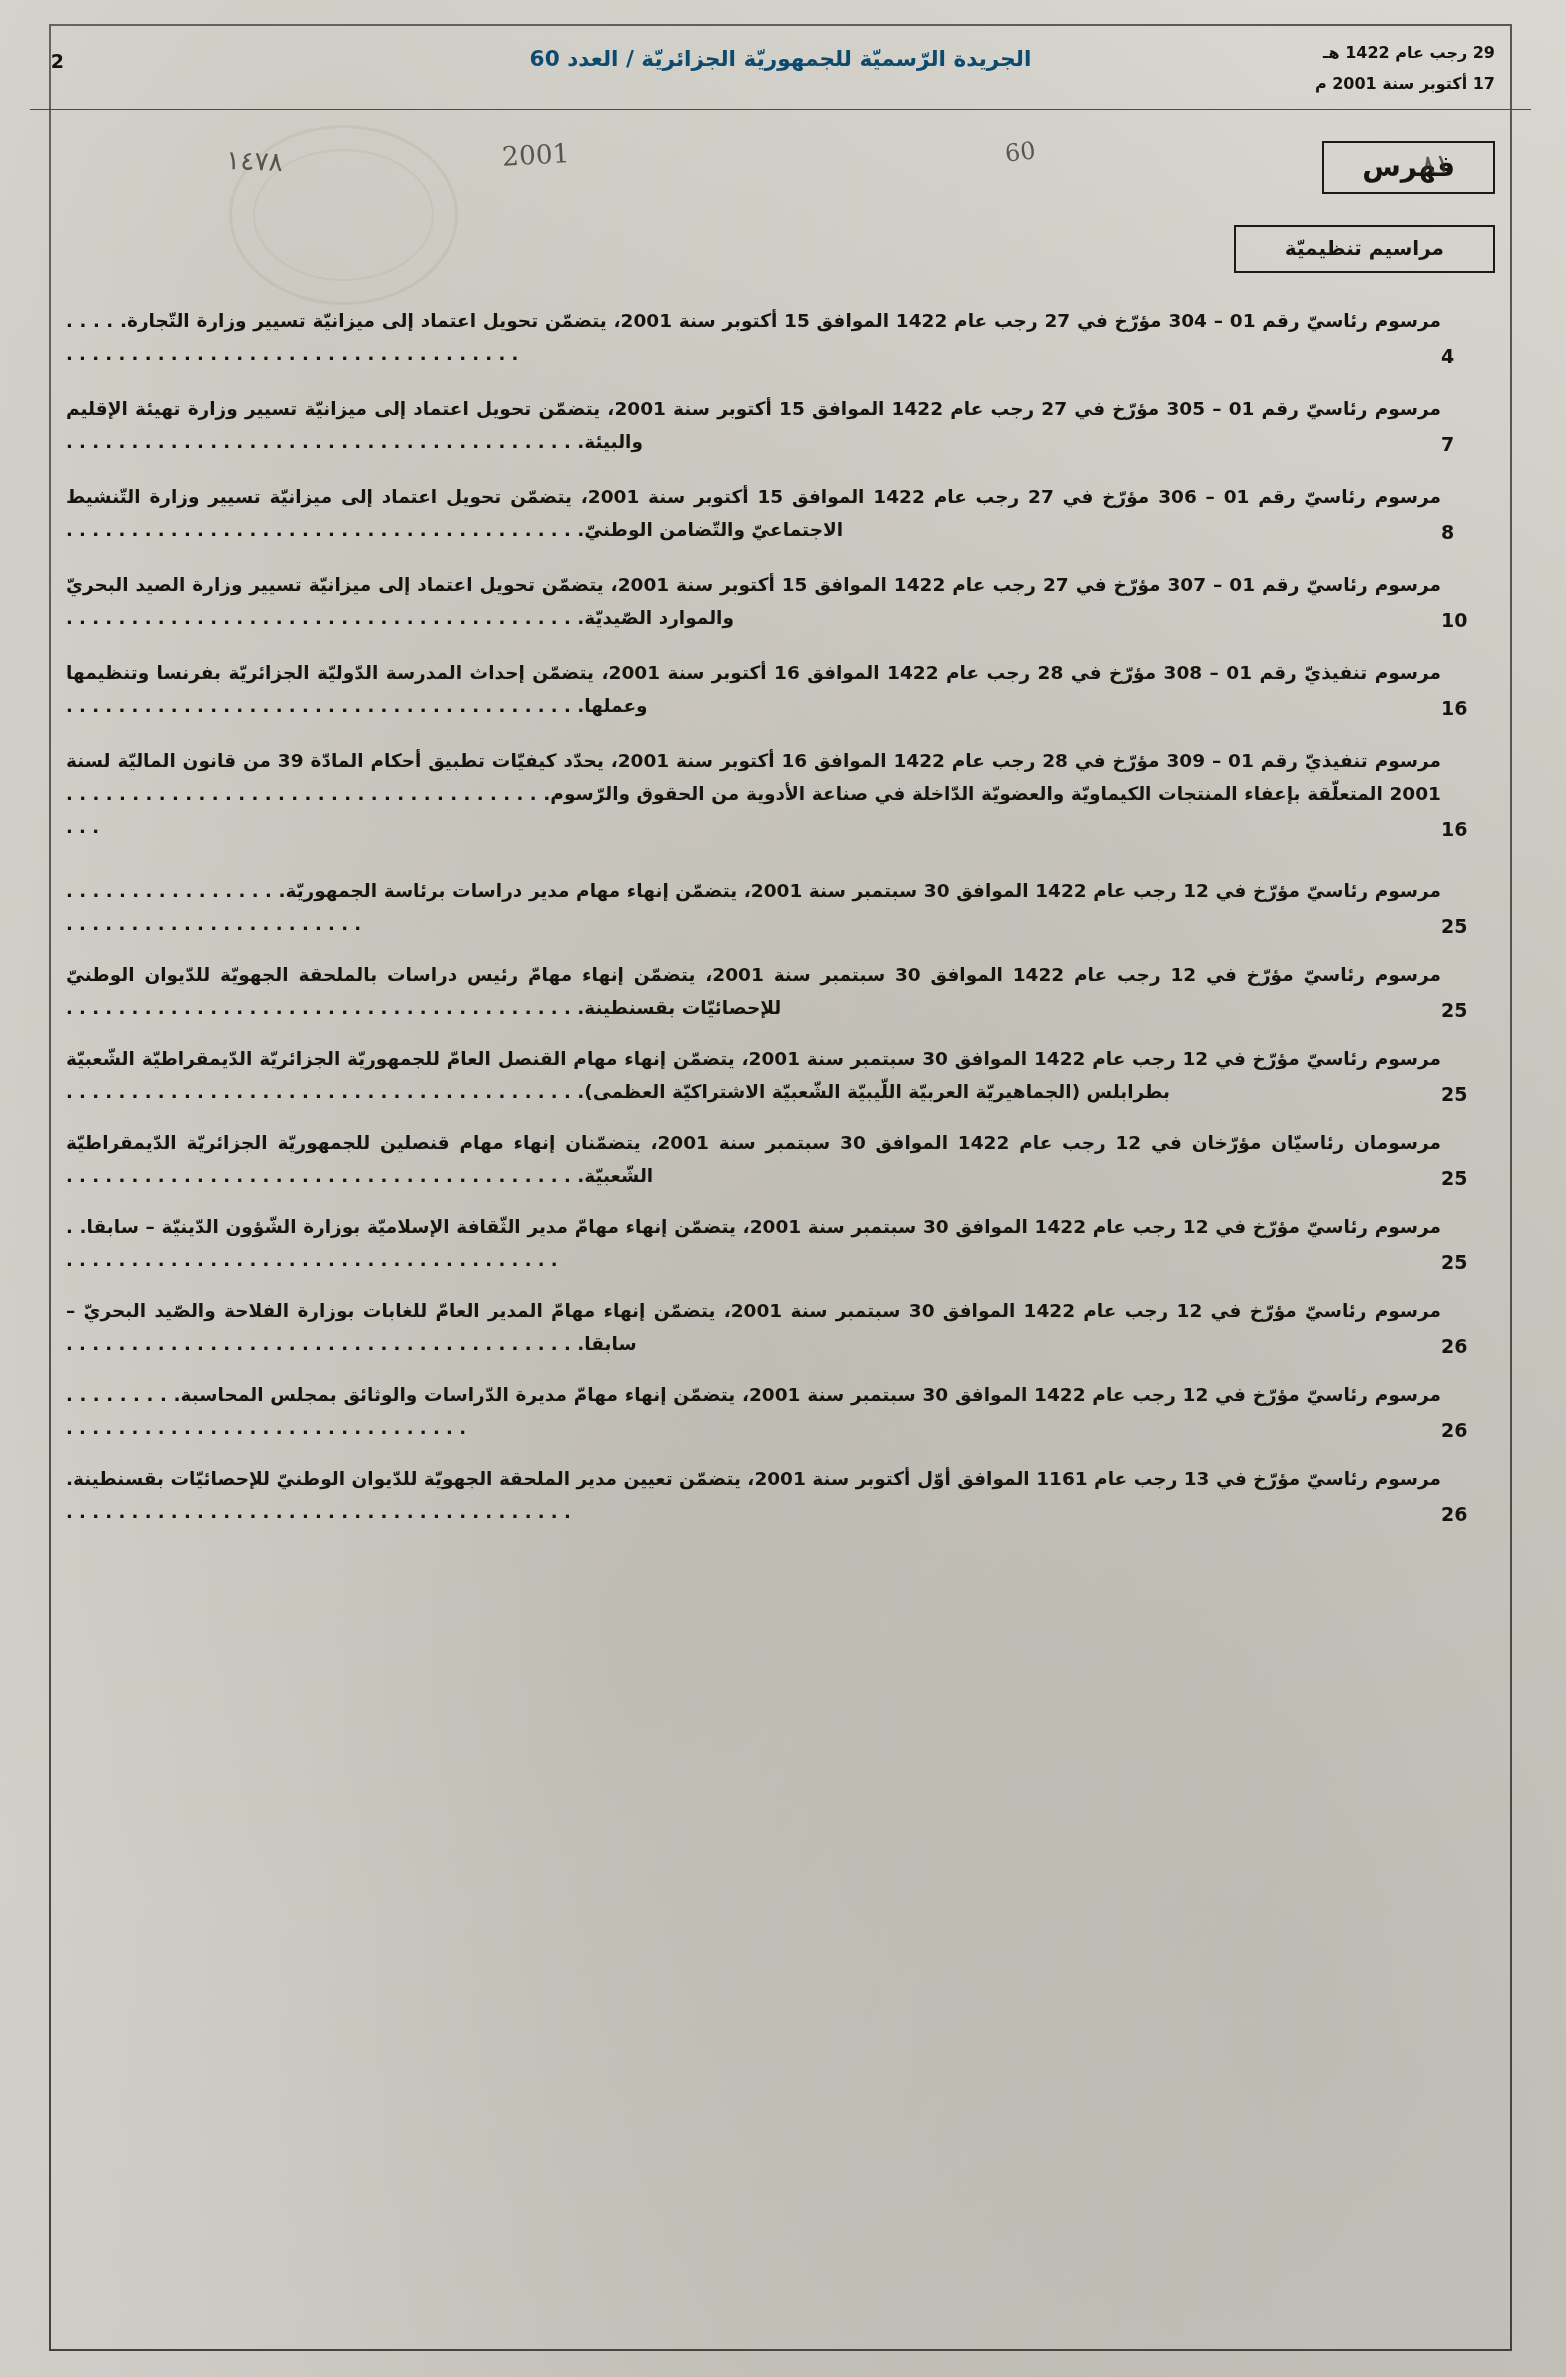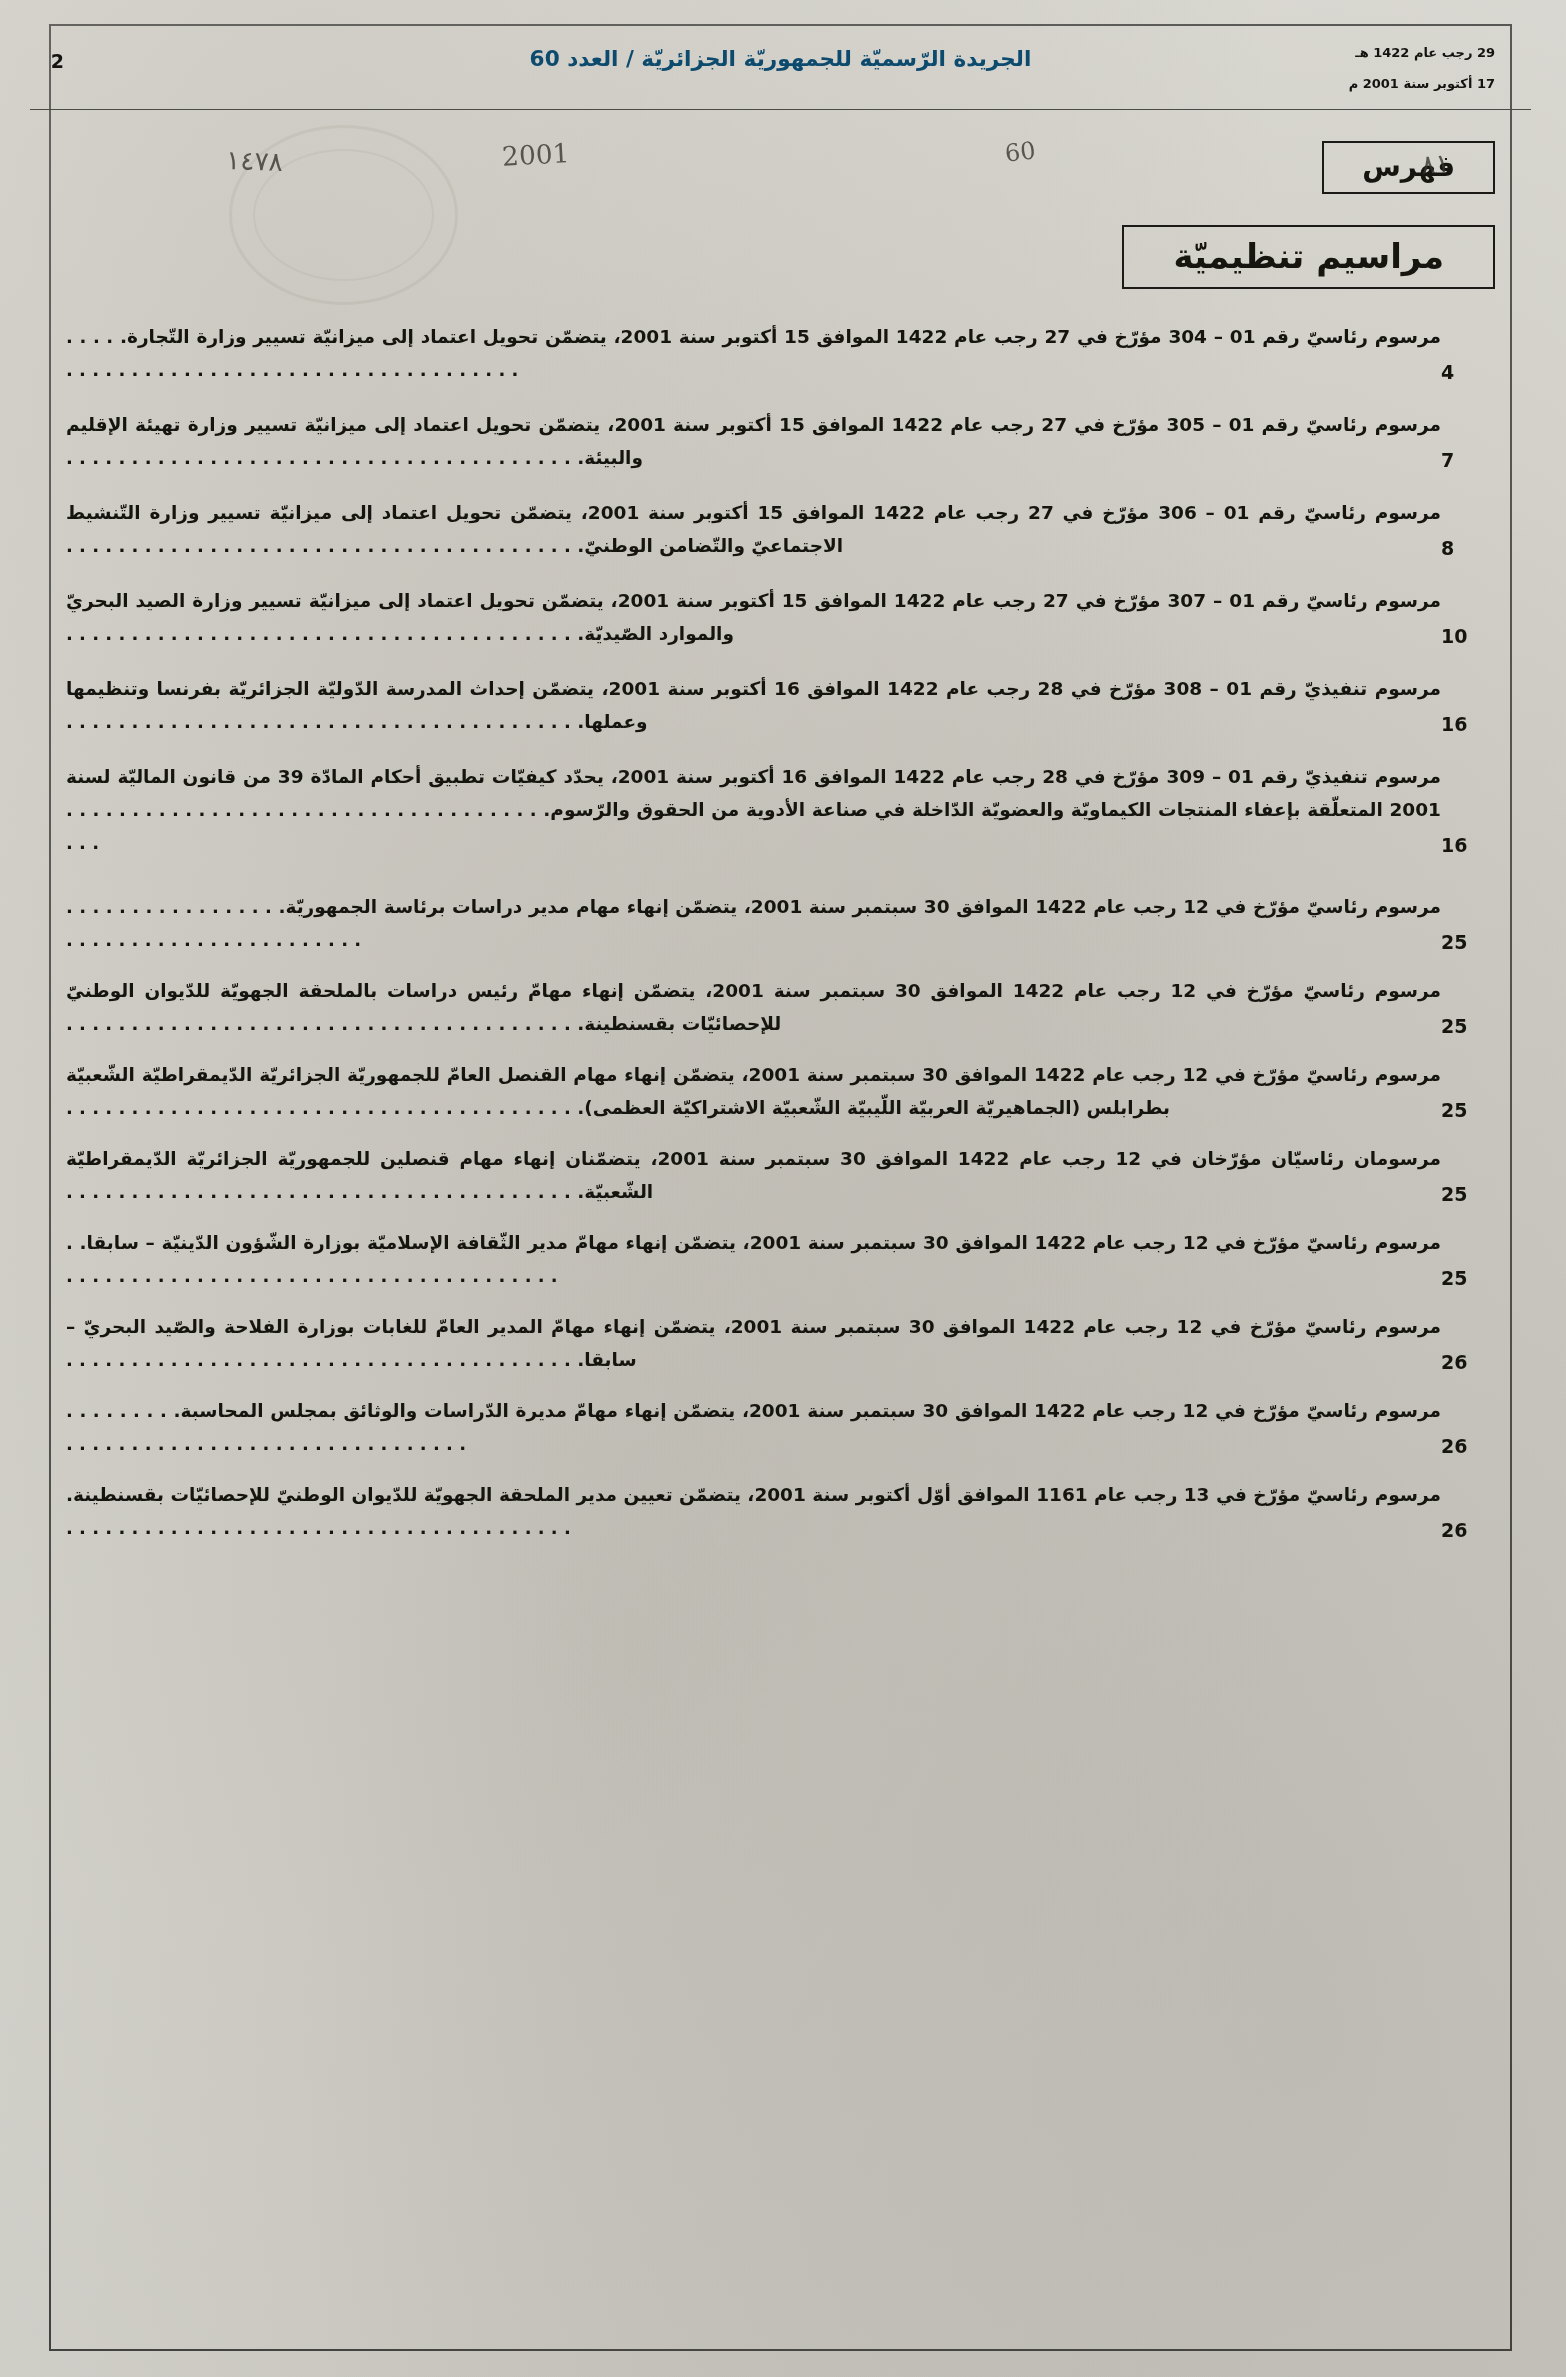--- a/index.html
+++ b/index.html
@@ -53,21 +53,21 @@
   
   .header {
     position: relative;
     height: 78px;
   }
   .hdr-date {
     position: absolute;
     right: 0;
     top: 1.4px;
     text-align: right;
-    font-size: 13px;
+    font-size: 16px;
     line-height: 31px;
     letter-spacing: 1.4px;
     color: #14130f;
     font-weight: 700;
   }
   .hdr-title {
     position: absolute;
     left: 50%;
     top: 9.8px;
     transform: translateX(-50%);
@@ -136,21 +136,21 @@
   .boxtitle {
     display: inline-block;
     border: 2.1px solid #1b1a17;
     padding: 7px 38px 9.8px 38px;
     font-size: 28px;
     font-weight: 700;
     color: #16150f;
     letter-spacing: 2.8px;
   }
   .boxtitle.big {
-    font-size: 34px;
+    font-size: 20px;
     padding: 8.4px 49px 11px 49px;
     letter-spacing: 4.2px;
   }
 
   
   .entries {
     margin-top: 31px;
   }
   .entry {
     display: flex;

